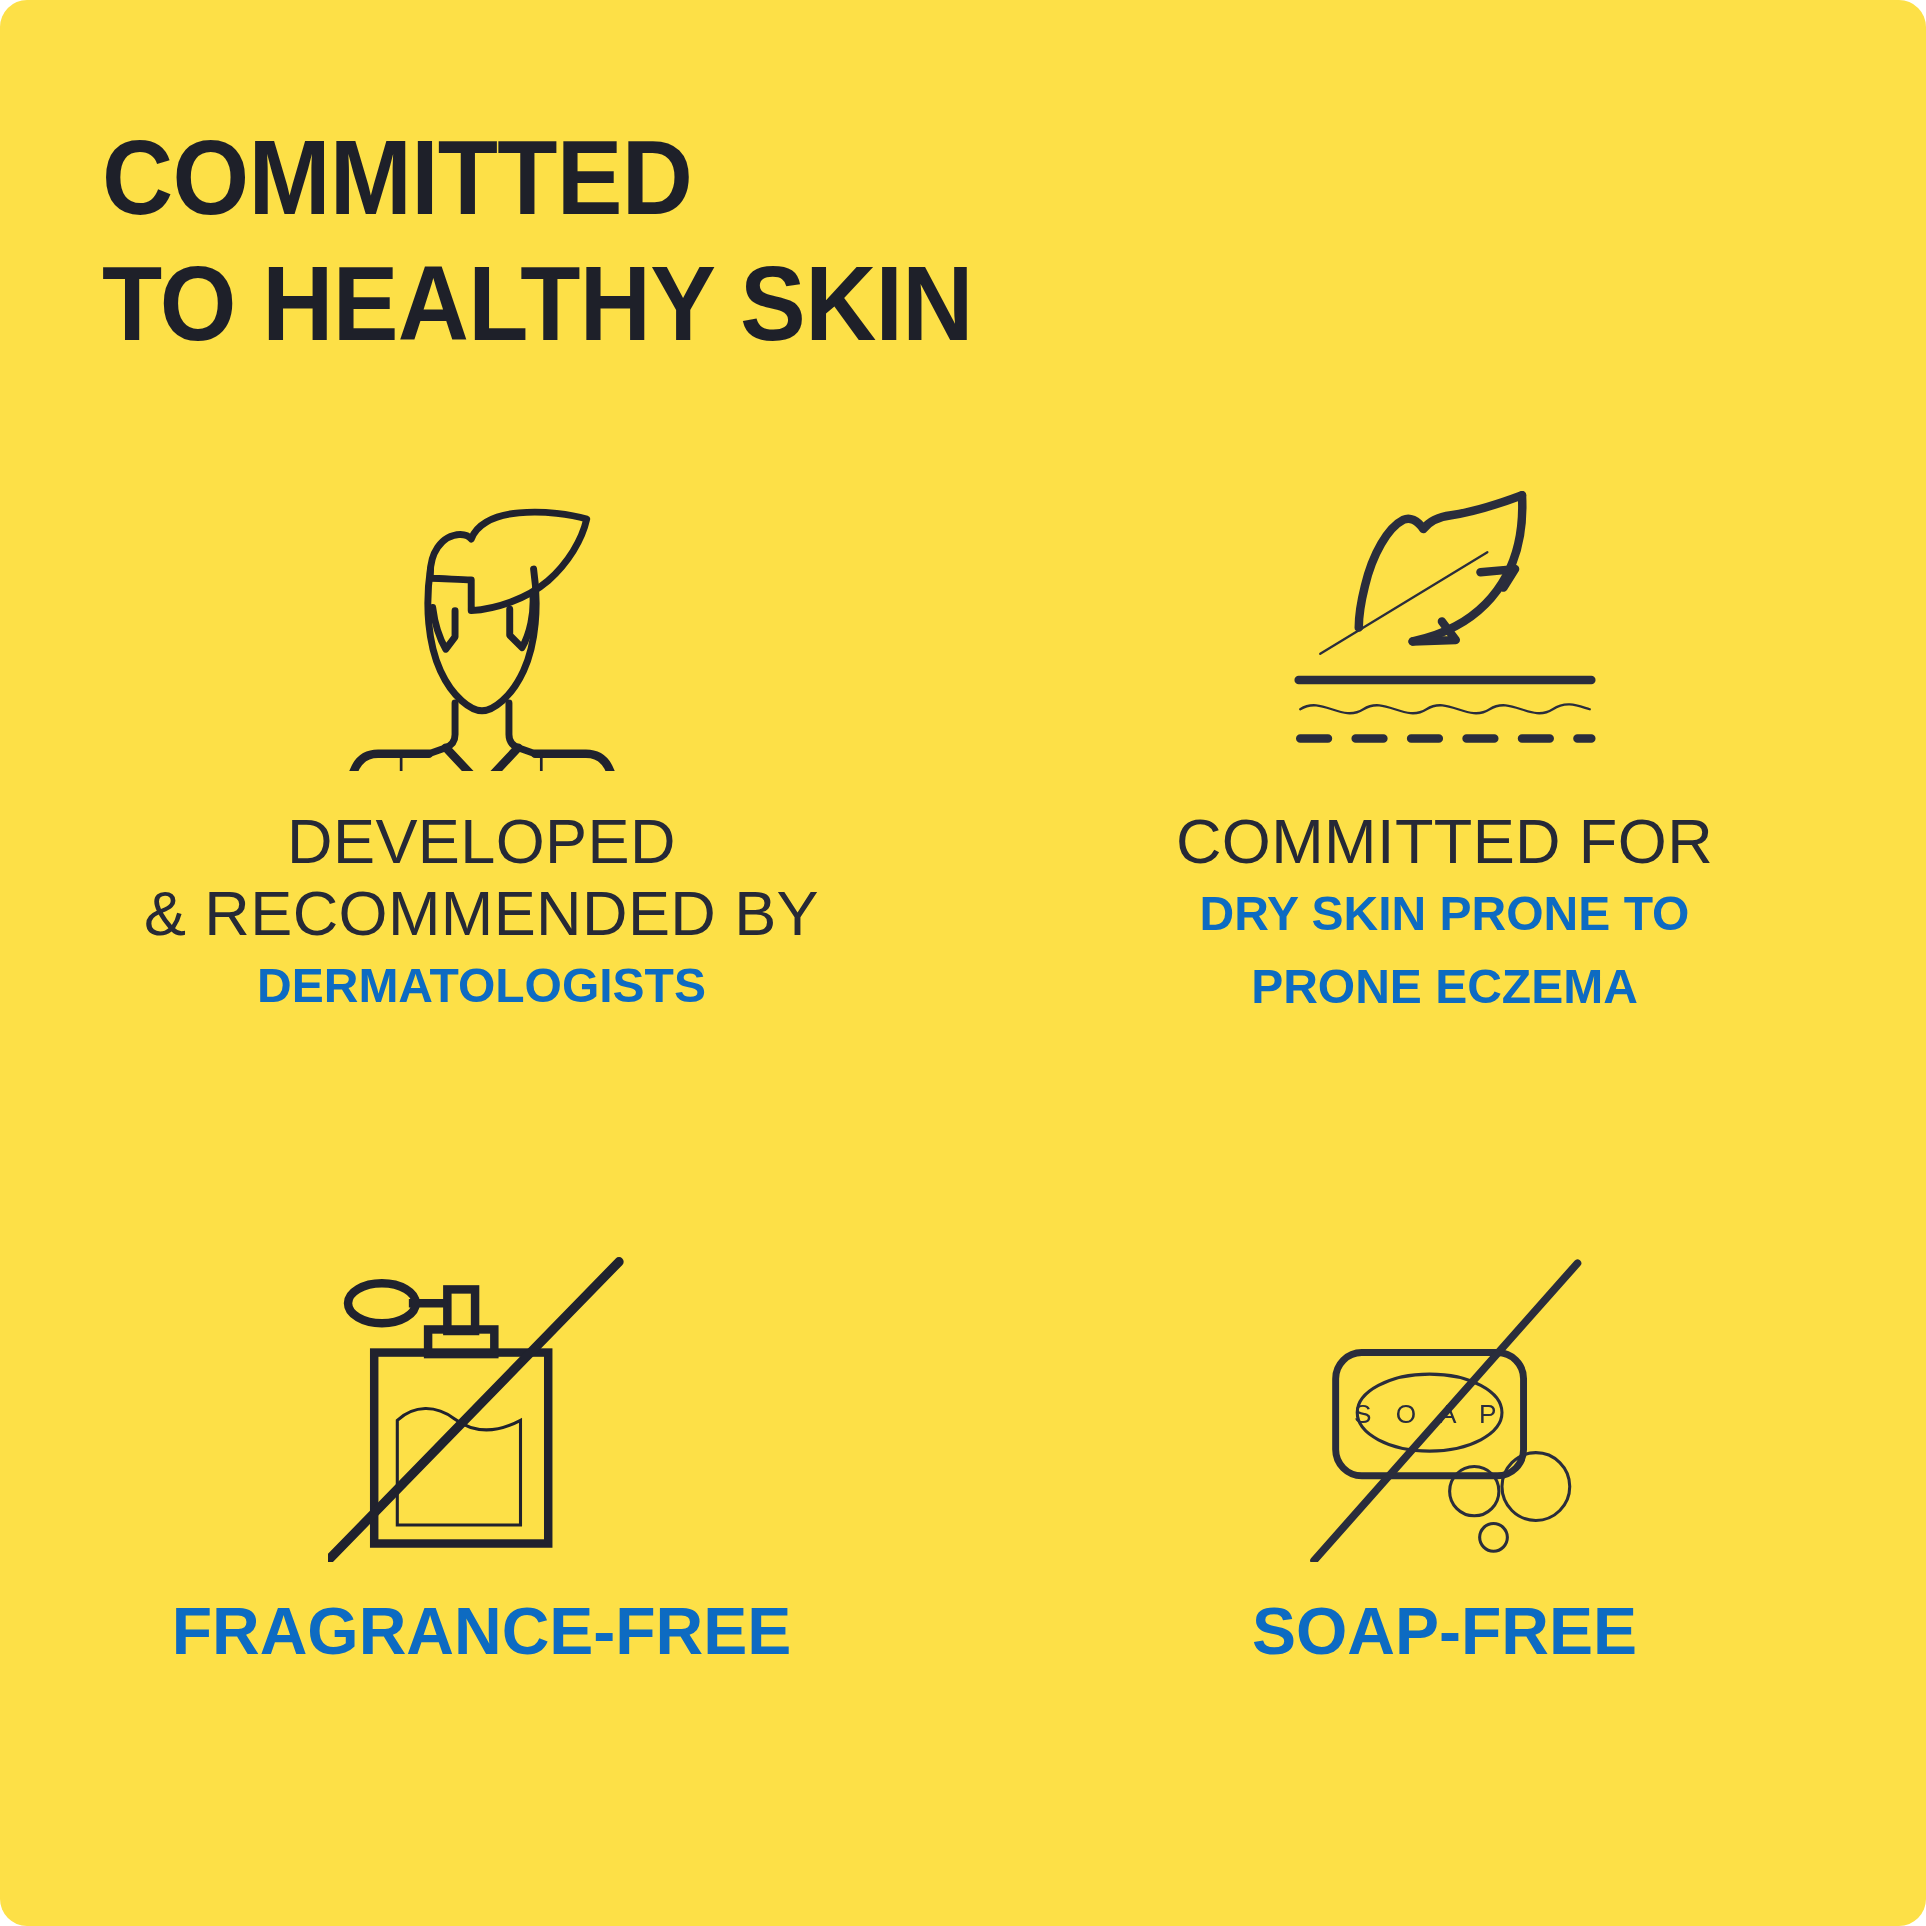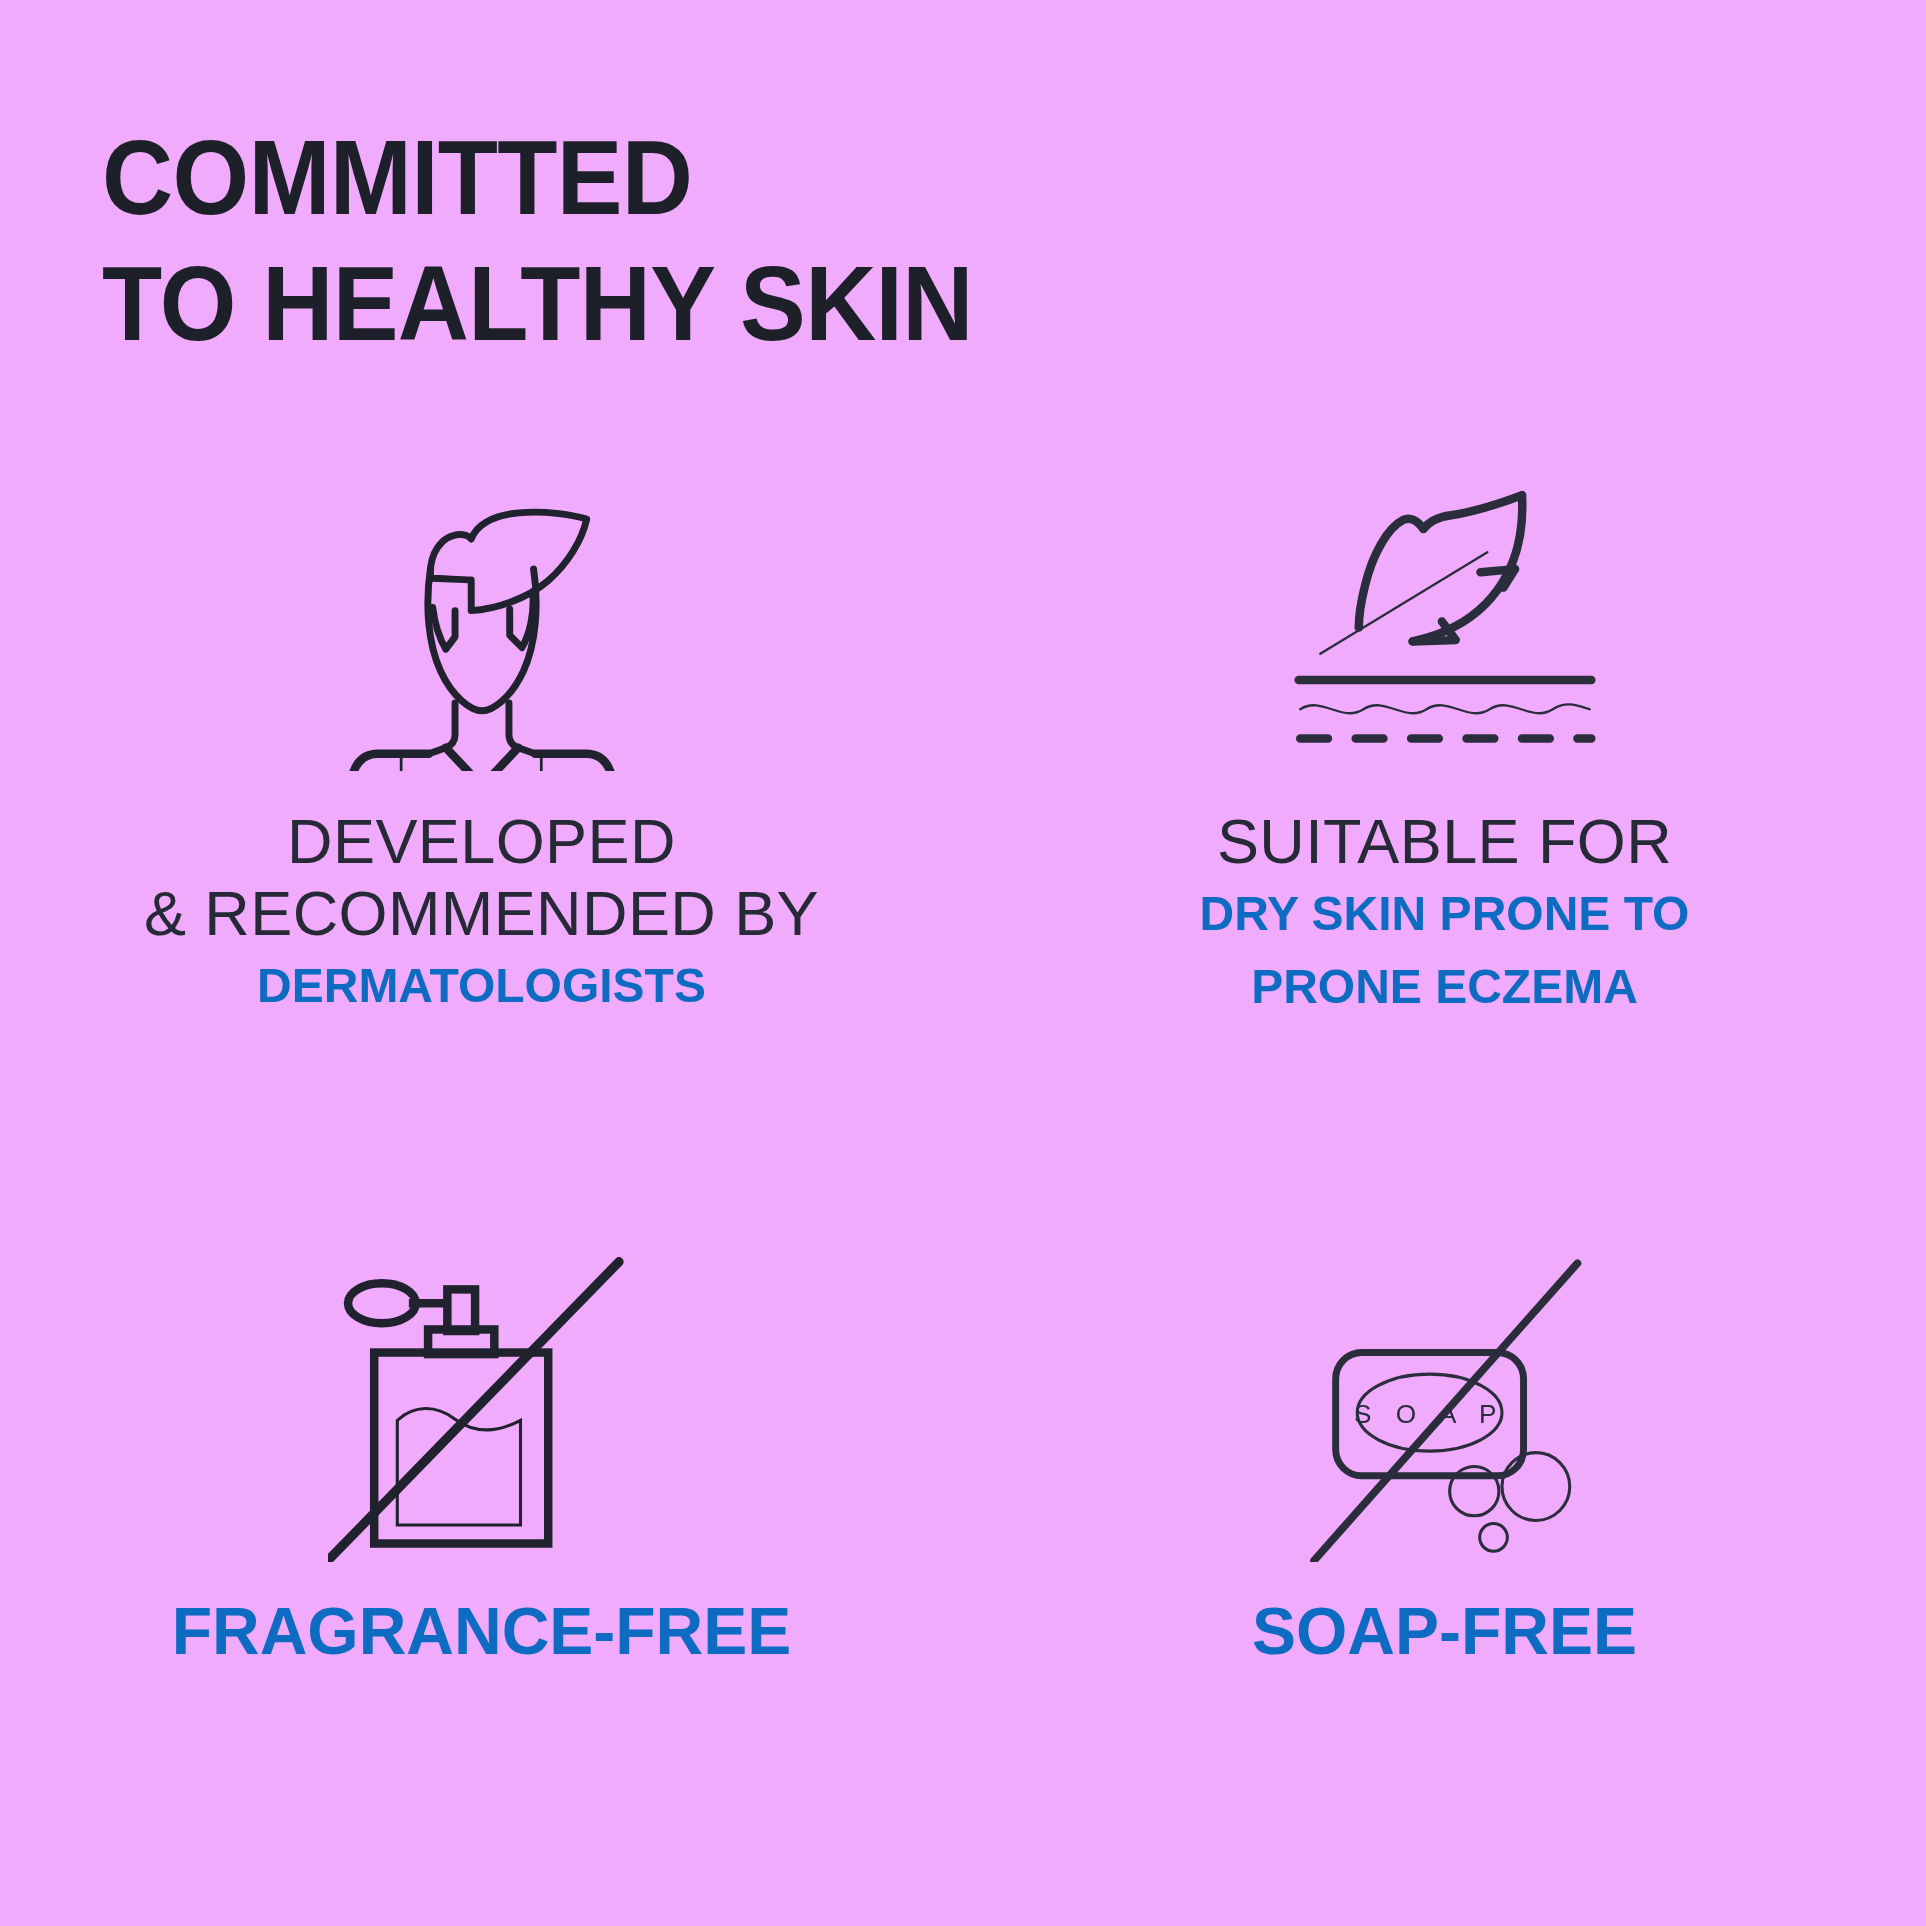--- a/index.html
+++ b/index.html
@@ -11,21 +11,22 @@
     width: 1926px;
     height: 1926px;
     font-family: "Liberation Sans", sans-serif;
     overflow: hidden;
     position: relative;
   }
 
   .page {
     position: absolute;
     inset: 0;
-    background: #f0abfc;
+    background: #fde047;
+    border-radius: 27px;
   }
 
   
   .headline {
     position: absolute;
     left: 102px;
     top: 114px;
     width: 1310px;
   }
   .headline-line {
@@ -175,21 +176,21 @@
               <path d="M10 262 L390 262" stroke-width="11"></path>
               <path d="M12 300 C40 282 66 318 94 300 C122 282 148 318 176 300
                        C204 282 230 318 258 300 C286 282 312 318 340 300
                        C358 288 374 296 388 300" stroke-width="3"></path>
               <path d="M12 338 L390 338" stroke-width="11" stroke-dasharray="36 36"></path>
               <path d="M32 372 L390 372" stroke-width="11" stroke-dasharray="40 44"></path>
             </g>
           </svg>
         </div>
         <div class="feature-text">
-          <div class="line-plain">SUITABLE FOR</div>
+          <div class="line-plain">COMMITTED FOR</div>
           <div class="line-accent">DRY SKIN PRONE TO</div>
           <div class="line-accent">PRONE ECZEMA</div>
         </div>
       </div>
 
     </div>
 
     <div class="feature-row row2-wrap">
 
       <div class="feature-cell row2">

